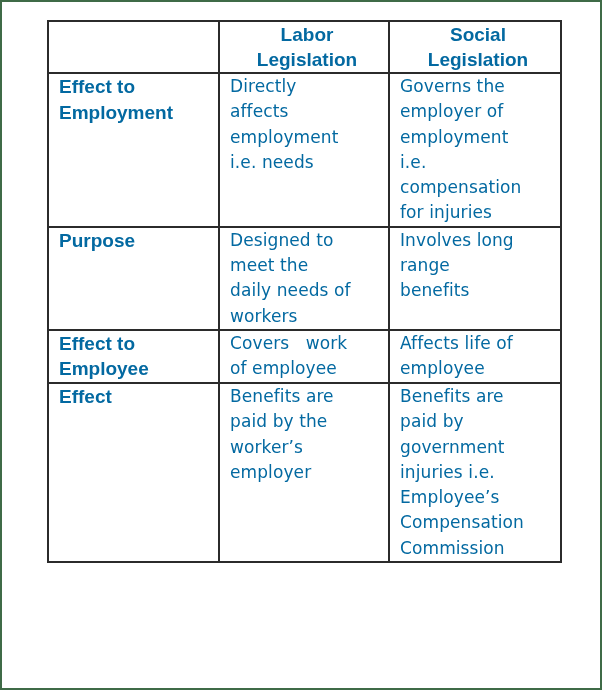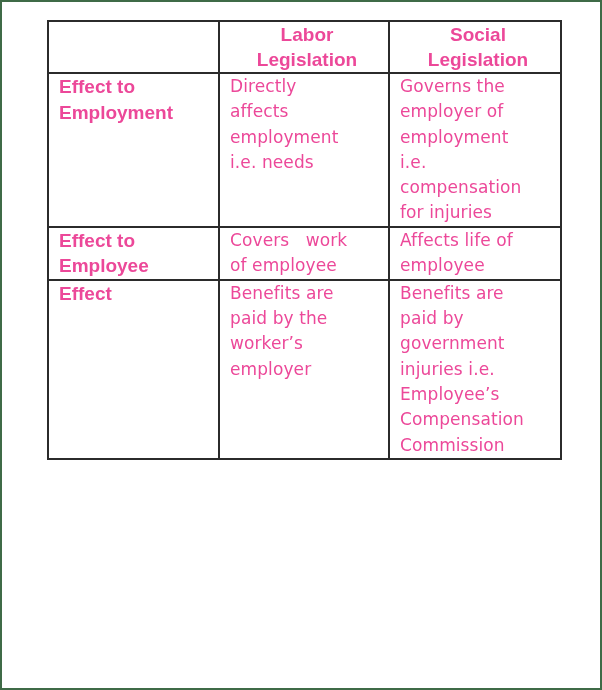--- a/index.html
+++ b/index.html
@@ -11,21 +11,21 @@
     table.cmp {
       position: absolute; left: 45px; top: 18px;
       width: 513px;
       border-collapse: collapse;
       table-layout: fixed;
     }
     table.cmp td, table.cmp th {
       border: 2px solid #2b2b2b;
       vertical-align: top;
       padding: 0 4px 0 10px;
-      color: #ec4899;
+      color: #0369a1;
     }
     col.c1 { width: 171px; }
     col.c2 { width: 170px; }
     col.c3 { width: 172px; }
     th.head {
       font-family: "Liberation Sans", sans-serif;
       font-weight: bold; font-size: 19px; line-height: 25px;
       text-align: center; padding: 1px 2px 0 2px;
       height: 50px;
     }
@@ -84,20 +84,36 @@
       <td class="cell">
         <span class="line">Governs the</span>
         <span class="line">employer of</span>
         <span class="line">employment</span>
         <span class="line">i.e.</span>
         <span class="line">compensation</span>
         <span class="line">for injuries</span>
       </td>
     </tr>
 
+    <tr class="r2">
+      <td class="label">
+        <span class="line">Purpose</span>
+      </td>
+      <td class="cell">
+        <span class="line">Designed to</span>
+        <span class="line">meet the</span>
+        <span class="line">daily needs of</span>
+        <span class="line">workers</span>
+      </td>
+      <td class="cell">
+        <span class="line">Involves long</span>
+        <span class="line">range</span>
+        <span class="line">benefits</span>
+      </td>
+    </tr>
 
 
     <tr class="r4">
       <td class="label">
         <span class="line">Effect to</span>
         <span class="line">Employee</span>
       </td>
       <td class="cell">
         <span class="line" style="white-space:pre">Covers   work</span>
         <span class="line">of employee</span>

